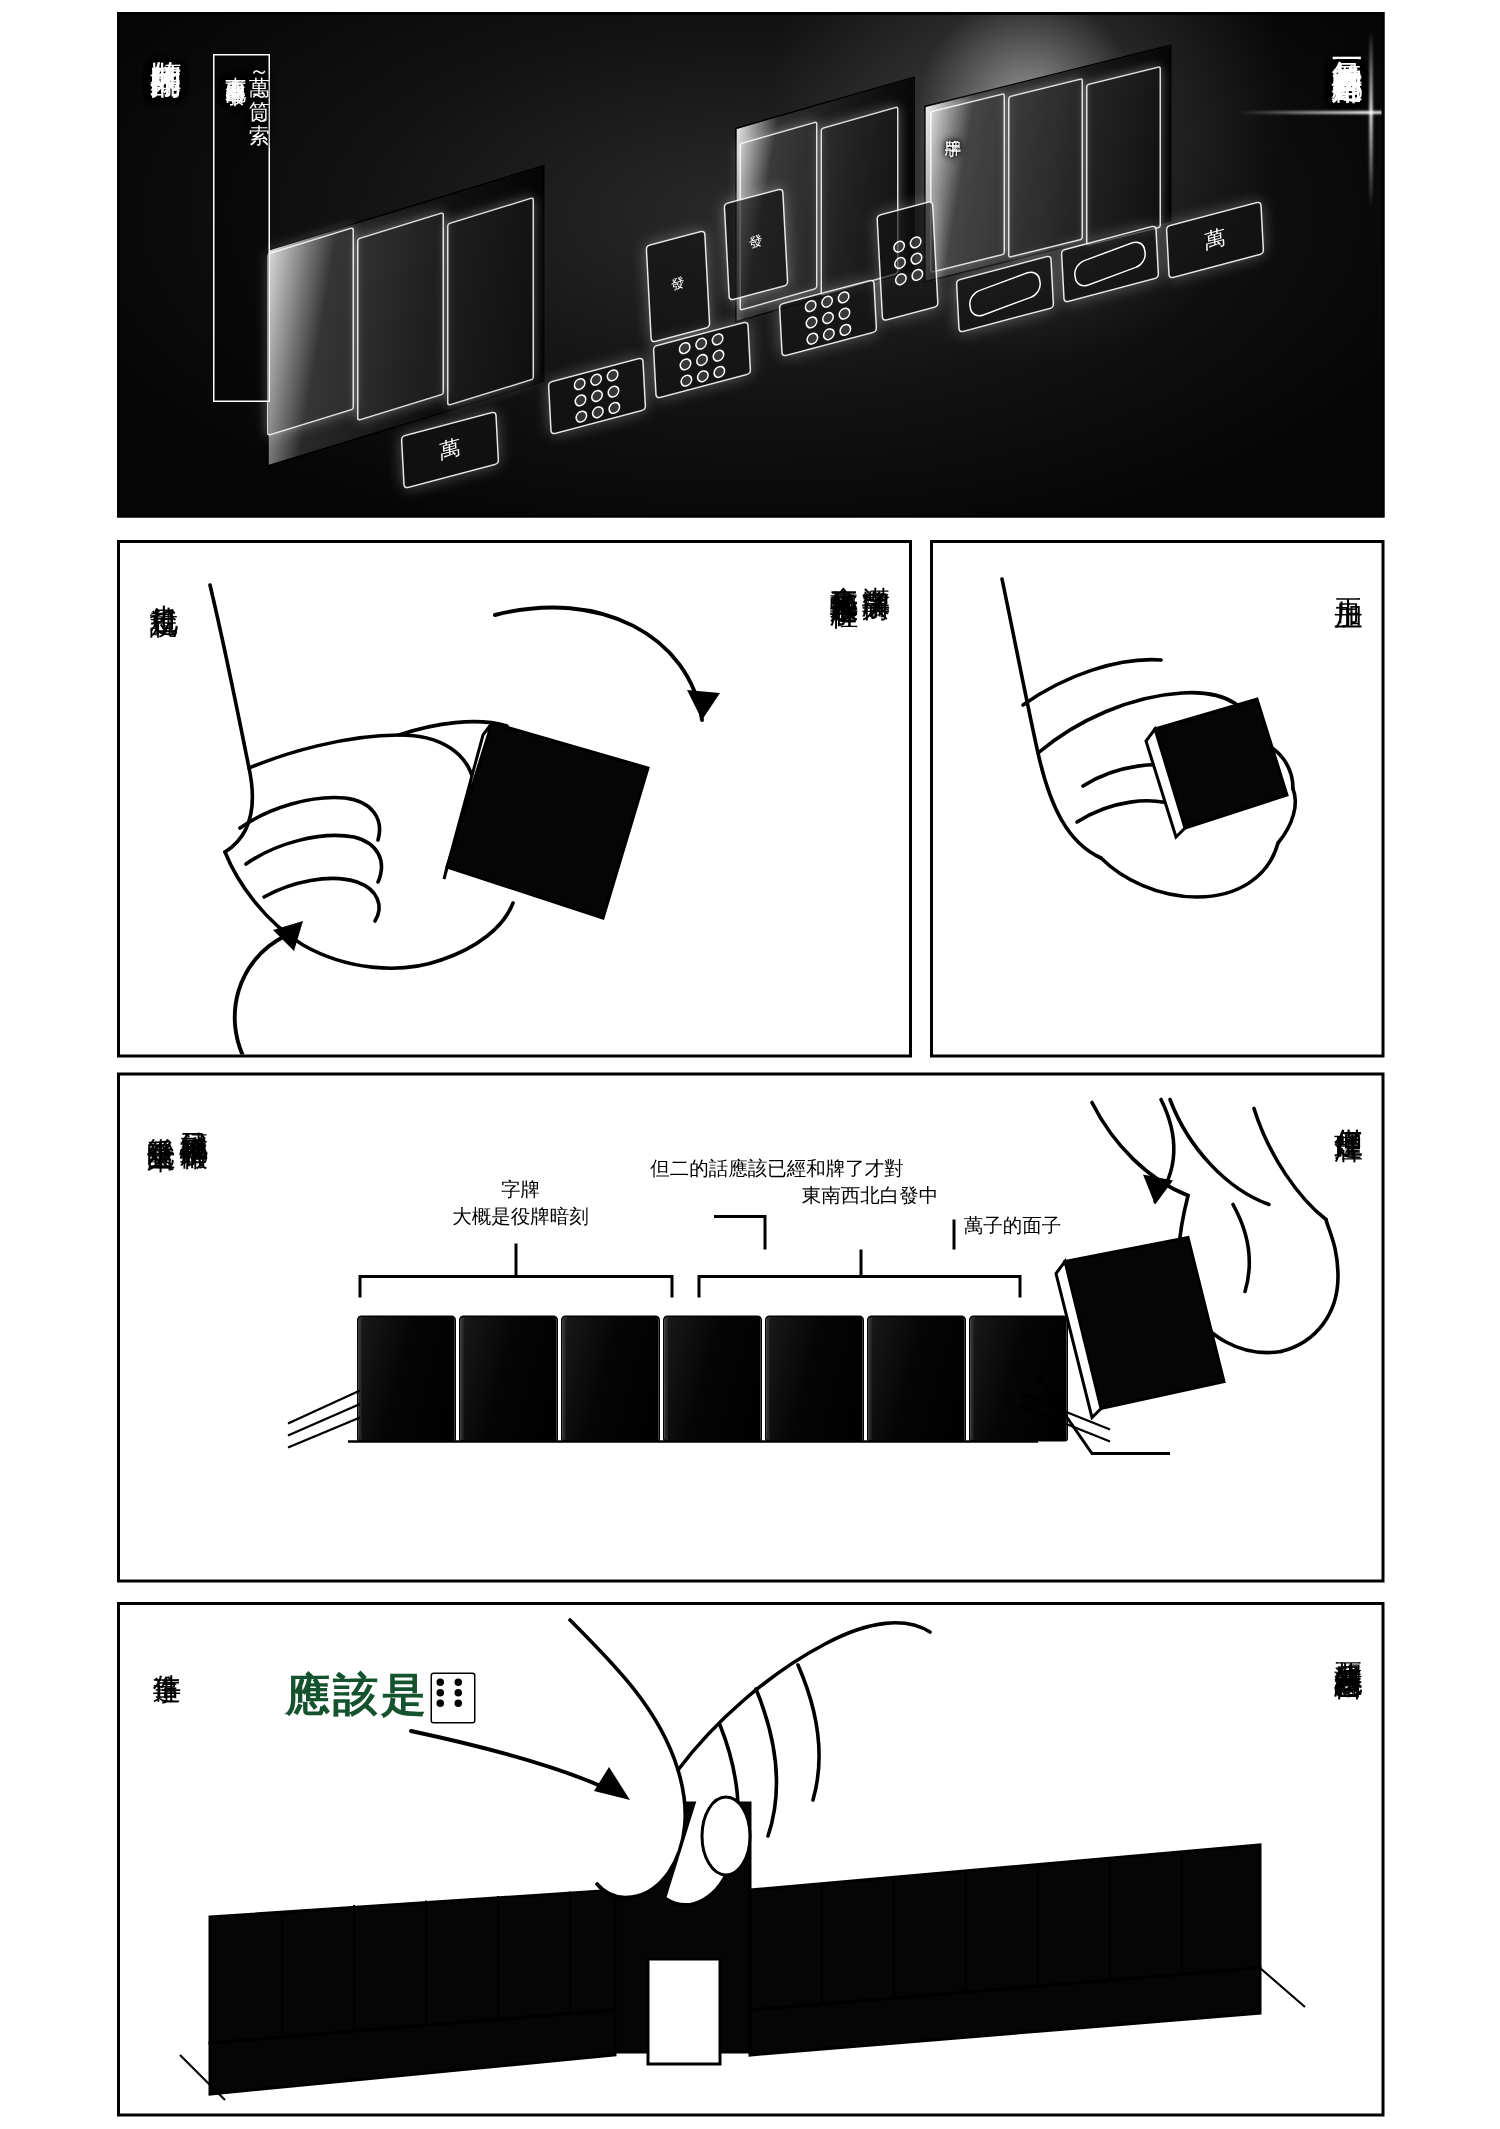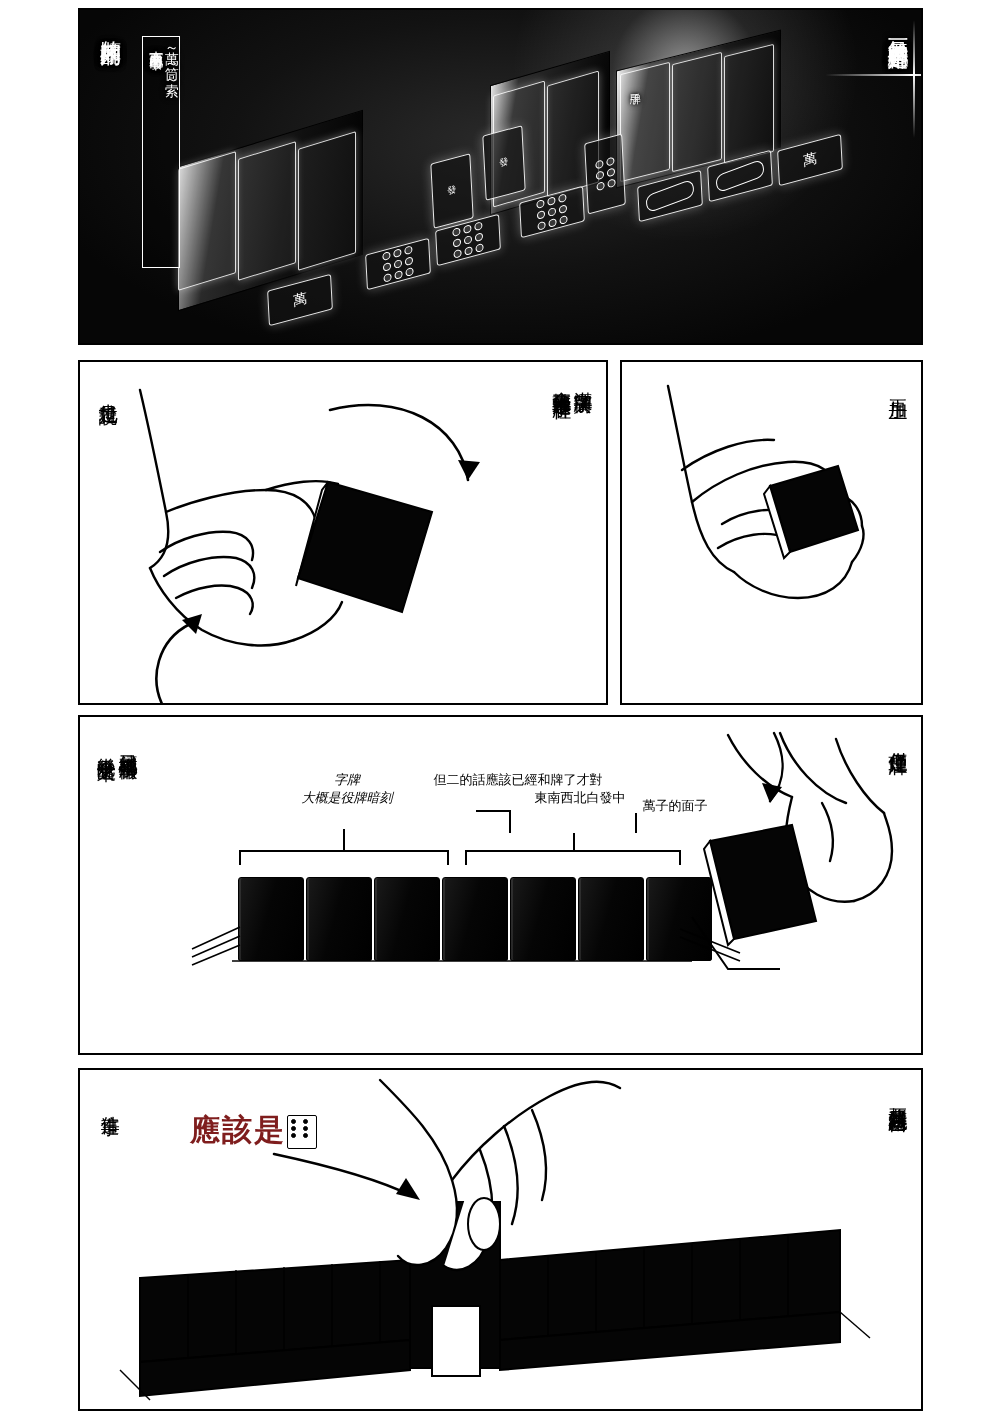--- a/index.html
+++ b/index.html
@@ -171,21 +171,21 @@
     background: #fff;
     border-radius: 2px;
     box-sizing: border-box;
     margin: 0 1px;
   }
   .mini-tile .dots { gap: 1px; }
   .mini-tile .dot { width: 3px; height: 3px; border-color: #000; background: #000; }
   .bigtext {
     position: absolute;
     font-size: 30px;
-    color: #7f1d1d;
+    color: #14532d;
     font-weight: bold;
     letter-spacing: 2px;
   }
 </style>
 </head>
 <body>
 
 <div class="page">
 
   <div class="panel" id="panel1">
@@ -381,26 +381,26 @@
         <polygon points="630,124 712,108 736,204 654,222" fill="#050505" stroke="#000" stroke-width="2"></polygon>
         <polygon points="630,124 624,132 648,228 654,222" fill="#ffffff" stroke="#000" stroke-width="2"></polygon>
       </g>
 
       <g fill="none" stroke="#000" stroke-width="2.4" stroke-linecap="round">
         <path d="M694 16 C 706 40, 706 64, 690 84"></path>
       </g>
       <polygon points="690,86 682,66 702,70" fill="#000"></polygon>
     </svg>
 
-    <div class="label" style="left:192px; top:54px; width:150px;font-style:italic;">字牌
+    <div class="label" style="left:192px; top:68px; width:150px;">字牌
 大概是役牌暗刻</div>
 
     <div class="label" style="left:293px; top:54px; width:290px;">但二的話應該已經和牌了才對</div>
     <div class="label" style="left:400px; top:72px; width:200px;">東南西北白發中</div>
-    <div class="label" style="left:500px; top:80px; width:190px;">萬子的面子</div>
+    <div class="label" style="left:500px; top:92px; width:190px;">萬子的面子</div>
 
     <div class="vtext black" style="right:12px; top:20px; font-size:19px;">僅僅是理牌</div>
     <div class="vtext black" style="left:38px; top:22px; font-size:19px;">就已經把手牌情報</div>
     <div class="vtext black" style="left:16px; top:26px; font-size:19px;">幾乎全吐出來了！</div>
   </div>
 
   <div class="panel" id="panel5">
     <svg class="hand-svg" width="845" height="343" viewBox="0 0 845 343">
 
       <g stroke="#000" stroke-width="2" fill="#050505">

